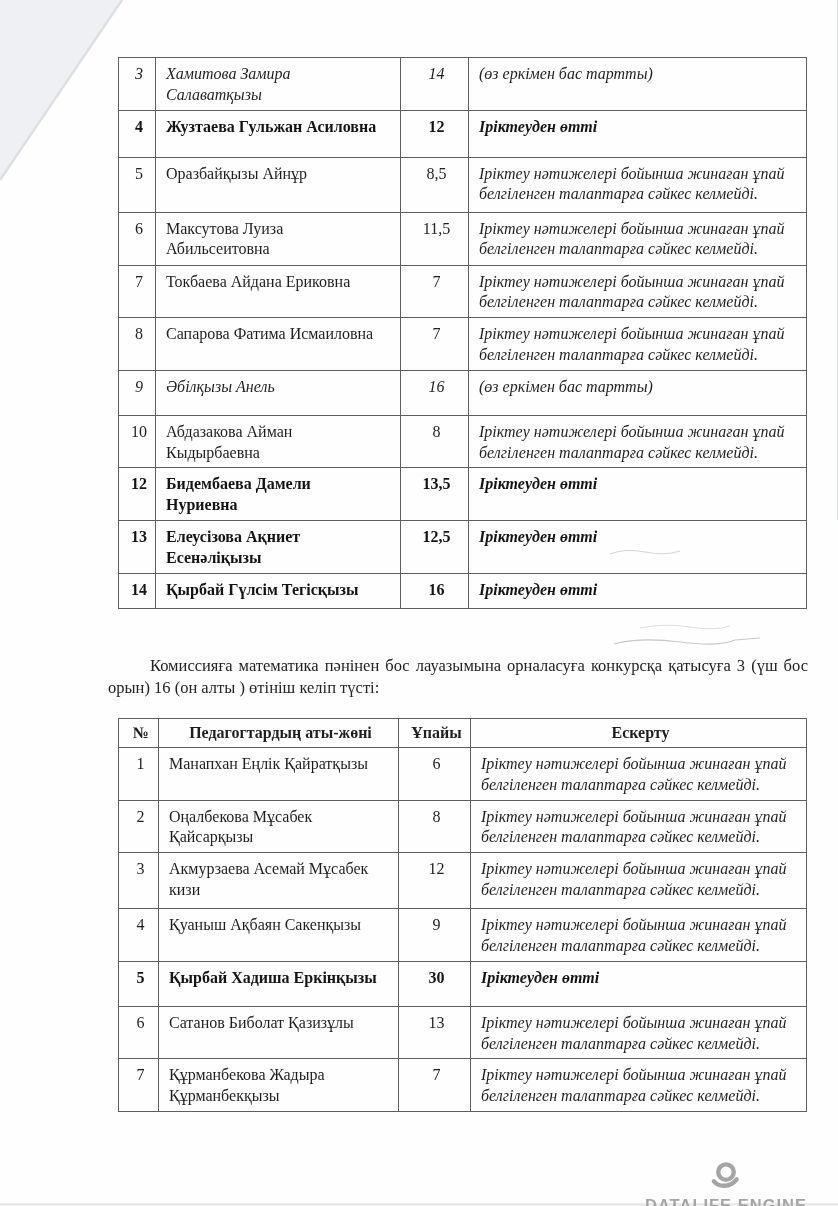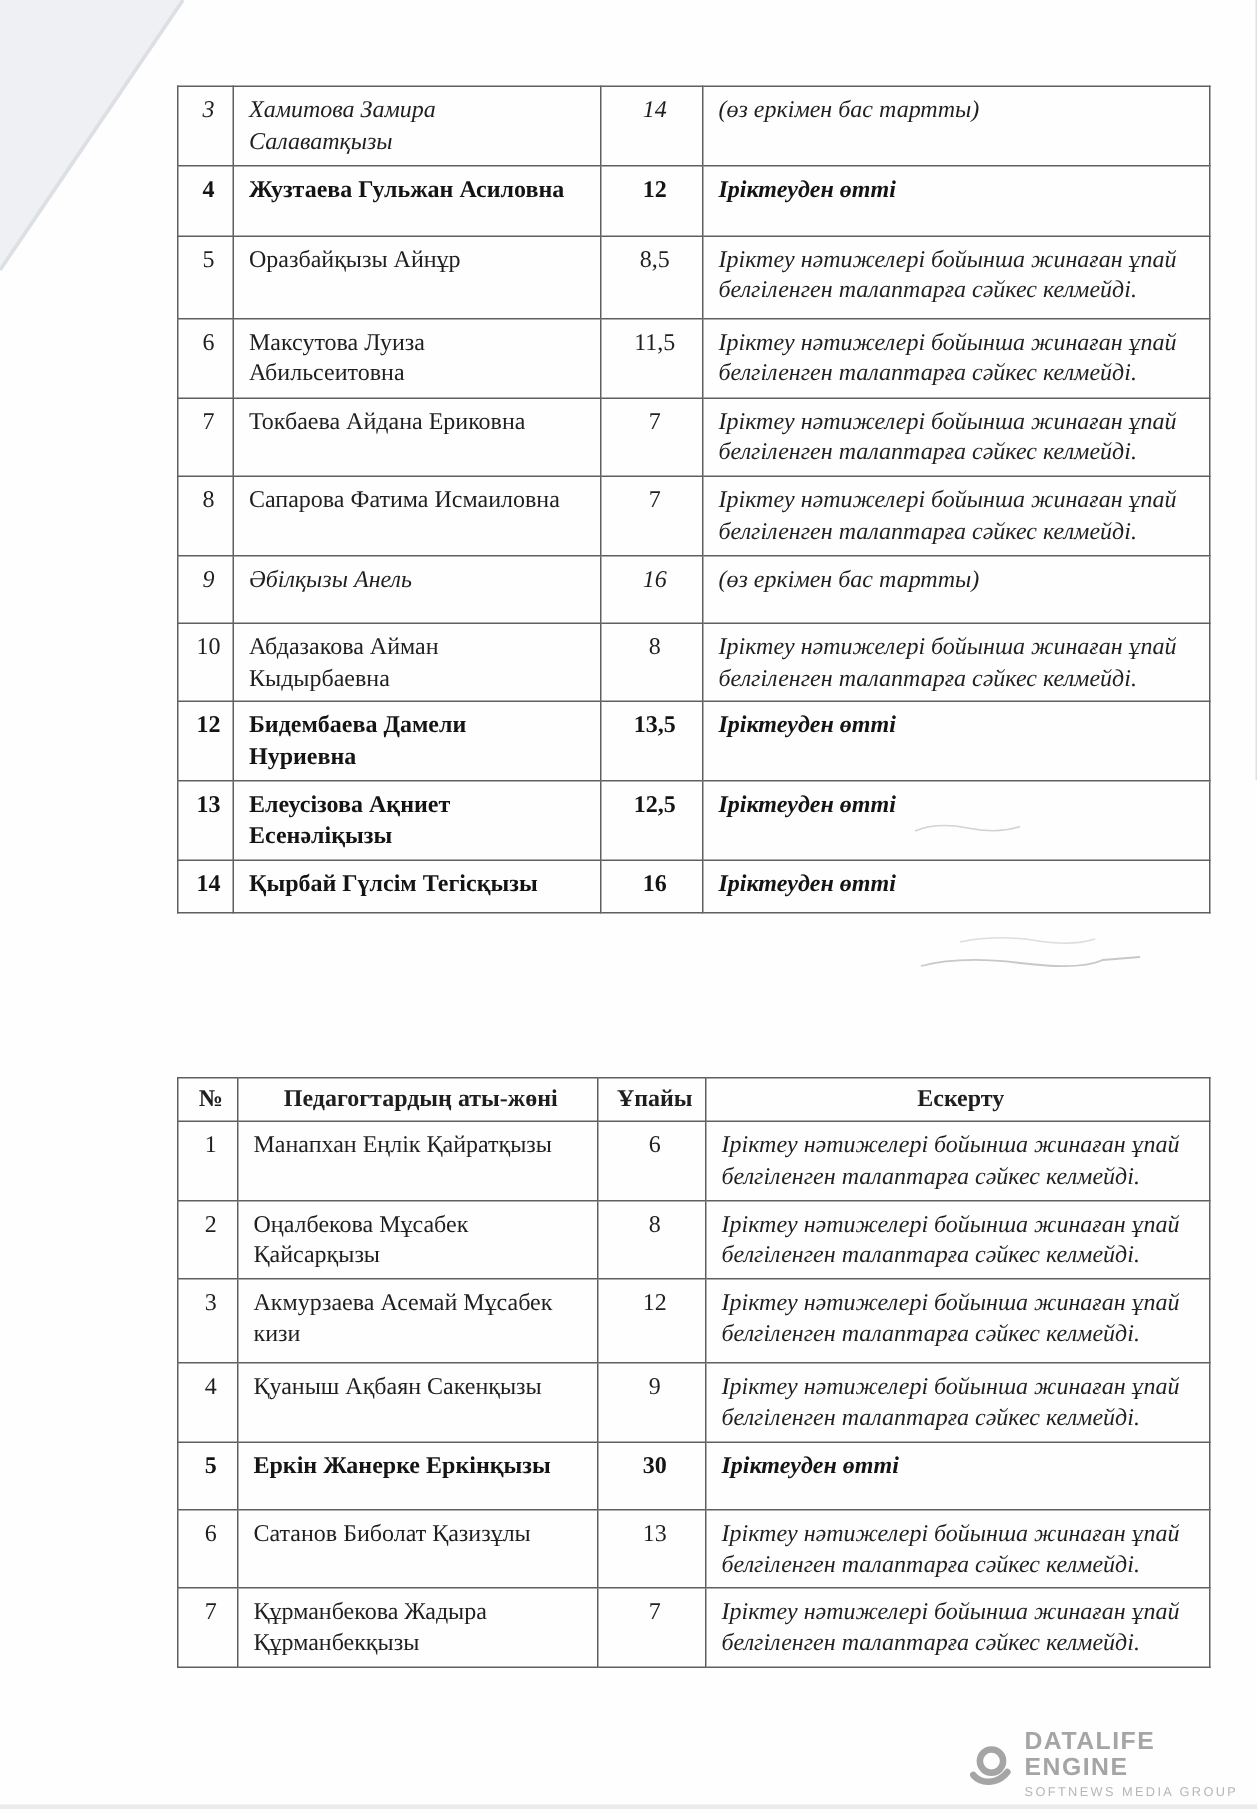--- a/index.html
+++ b/index.html
@@ -42,20 +42,21 @@
     position:absolute;left:108px;top:655px;width:700px;
     font-size:16.5px;line-height:1.32;text-align:justify;text-indent:42px;
     margin:0;color:#222;
   }
 
   .watermark{
     position:absolute;left:645px;top:1159px;height:34px;
     display:flex;align-items:center;gap:7px;
     font-family:"Liberation Sans","DejaVu Sans",sans-serif;
     user-select:none;
+    flex-direction:column;
   }
   .wm-logo{flex:0 0 auto;}
   .wm-title{
     font-size:16.5px;font-weight:bold;letter-spacing:1px;color:#a5a5a5;line-height:1.05;
   }
   .wm-sub{
     font-size:8.5px;letter-spacing:1.6px;color:#b6b6b6;margin-top:2px;
   }
 
   .artifact{position:absolute;pointer-events:none;}
@@ -152,20 +153,21 @@
       </tr>
       <tr style="height:35px" class="row-passed">
         <td class="c-num">14</td>
         <td class="c-name">Қырбай Гүлсім Тегісқызы</td>
         <td class="c-score">16</td>
         <td class="c-note">Іріктеуден өтті</td>
       </tr>
     </tbody>
   </table>
 
+  <p class="para">Комиссияға математика пәнінен бос лауазымына орналасуға конкурсқа қатысуға 3 (үш бос орын) 16 (он алты ) өтініш келіп түсті:</p>
 
   <table class="doc t2">
     <colgroup>
         <col style="width:40px">
         <col style="width:240px">
         <col style="width:72px">
         <col style="width:336px">
       </colgroup>
     <thead>
       <tr style="height:29px">
@@ -201,21 +203,21 @@
       </tr>
       <tr style="height:47px">
         <td class="c-num">4</td>
         <td class="c-name">Қуаныш Ақбаян Сакенқызы</td>
         <td class="c-score">9</td>
         <td class="c-note">Іріктеу нәтижелері бойынша жинаған ұпай
 белгіленген талаптарға сәйкес келмейді.</td>
       </tr>
       <tr style="height:45px" class="row-passed">
         <td class="c-num">5</td>
-        <td class="c-name">Еркін Жанерке Еркінқызы</td>
+        <td class="c-name">Қырбай Хадиша Еркінқызы</td>
         <td class="c-score">30</td>
         <td class="c-note">Іріктеуден өтті</td>
       </tr>
       <tr style="height:48px">
         <td class="c-num">6</td>
         <td class="c-name">Сатанов Биболат Қазизұлы</td>
         <td class="c-score">13</td>
         <td class="c-note">Іріктеу нәтижелері бойынша жинаған ұпай
 белгіленген талаптарға сәйкес келмейді.</td>
       </tr>

